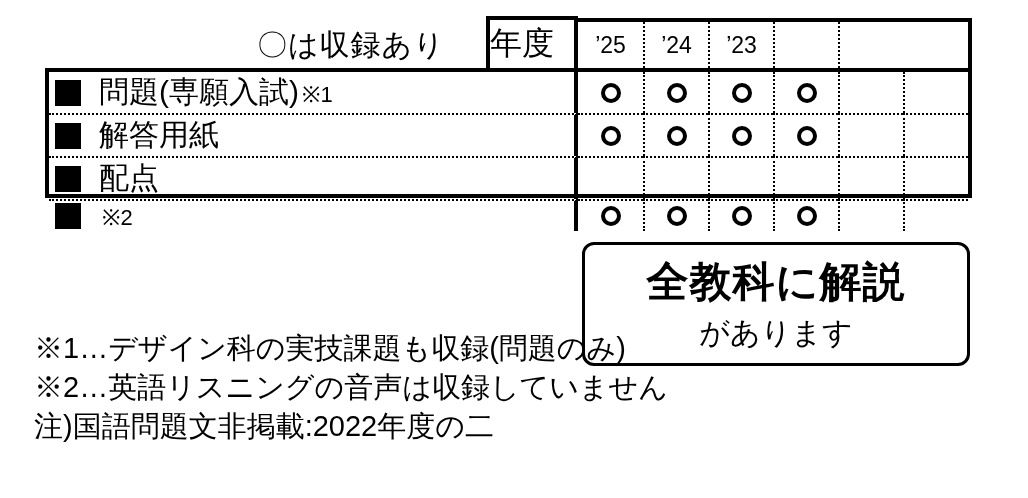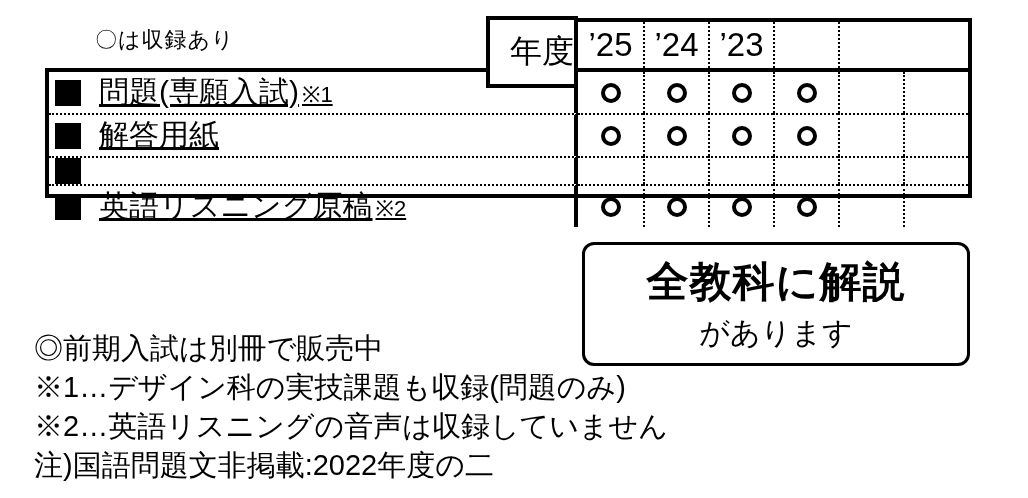--- a/index.html
+++ b/index.html
@@ -1,41 +1,41 @@
 <!DOCTYPE html>
 <html><head>
 <meta charset="utf-8">
 <style>
   * { margin:0; padding:0; box-sizing:border-box; }
   html,body { background:#ffffff; }
   body { font-family:"Liberation Sans", sans-serif; color:#000; }
   .stage { position:relative; width:1028px; height:498px; background:#fff; overflow:hidden; }
 
   
-  .legend { position:absolute; left:95px; top:25px; width:350px; text-align:left;
-            font-size:22px; font-weight:500; letter-spacing:1px; white-space:nowrap; }
+  .legend { position:absolute; left:95px; top:25px; width:350px; text-align:right;
+            font-size:30px; font-weight:500; letter-spacing:1px; white-space:nowrap; }
 
   
-  .nendo-box { position:absolute; left:486px; top:16px; width:92px; height:72px;
+  .nendo-box { position:absolute; left:486px; top:16px; width:92px; height:56px;
                border:4px solid #000; background:#fff; display:flex; align-items:center;
-               justify-content:flex-end; font-size:32px; font-weight:500; z-index:2; }
+               justify-content:flex-start; font-size:32px; font-weight:500; z-index:2; }
 
   
   .year-row { position:absolute; left:578px; top:18px; width:394px; height:50px;
               border-top:4px solid #000; border-right:4px solid #000;
               display:grid; grid-template-columns:repeat(6,1fr); }
   .year-cell { display:flex; align-items:center; justify-content:center;
-               font-size:33px; font-weight:500; }
+               font-size:23px; font-weight:500; }
   .year-cell.col-sep { border-left:2px dotted #000; }
 
   
   .avail-table { position:absolute; left:45px; top:68px; width:927px; height:130px;
                  border:4px solid #000;
                  display:grid; grid-template-columns:529px repeat(6,1fr);
-                 grid-template-rows:repeat(4,1fr);text-decoration:underline; }
+                 grid-template-rows:repeat(4,1fr); }
   .cell { display:flex; align-items:center; justify-content:center; }
   .cell.row-sep { border-top:2px dotted #000; }
   .label-cell { justify-content:flex-start; padding-left:6px;
                 border-right:4px solid #000; font-size:30px; white-space:nowrap; }
   .data-cell.col-sep { border-left:2px dotted #000; }
   .sq { width:26px; height:26px; background:#000; flex:0 0 auto; margin-right:18px; }
   .label-note { font-size:22px; margin-left:3px; }
   .circle { width:20px; height:20px; border:4px solid #000; border-radius:50%; background:transparent; }
 
   
@@ -101,30 +101,30 @@
       <div class="cell data-cell col-sep row-sep">
         <span class="circle"></span>
       </div>
       <div class="cell data-cell col-sep row-sep">
         <span class="circle"></span>
       </div>
       <div class="cell data-cell col-sep row-sep"></div>
       <div class="cell data-cell col-sep row-sep"></div>
       <div class="cell label-cell row-sep">
         <span class="sq"></span>
+        <span>配点</span>
       </div>
       <div class="cell data-cell row-sep"></div>
       <div class="cell data-cell col-sep row-sep"></div>
       <div class="cell data-cell col-sep row-sep"></div>
       <div class="cell data-cell col-sep row-sep"></div>
       <div class="cell data-cell col-sep row-sep"></div>
       <div class="cell data-cell col-sep row-sep"></div>
       <div class="cell label-cell row-sep">
         <span class="sq"></span>
-        <span>英語リスニング原稿</span>
         <span class="label-note">※2</span>
       </div>
       <div class="cell data-cell row-sep">
         <span class="circle"></span>
       </div>
       <div class="cell data-cell col-sep row-sep">
         <span class="circle"></span>
       </div>
       <div class="cell data-cell col-sep row-sep">
         <span class="circle"></span>
@@ -135,19 +135,18 @@
       <div class="cell data-cell col-sep row-sep"></div>
       <div class="cell data-cell col-sep row-sep"></div>
     </div>
 
   <div class="callout">
     <div class="callout-line1">全教科に解説</div>
     <div class="callout-line2">があります</div>
   </div>
 
   <div class="notes" id="notesList">
-      <div class="note-line">◎前期入試は別冊で販売中</div>
       <div class="note-line">※1…デザイン科の実技課題も収録(問題のみ)</div>
       <div class="note-line">※2…英語リスニングの音声は収録していません</div>
       <div class="note-line">注)国語問題文非掲載:2022年度の二</div>
     </div>
 
 </div>
 
 </body></html>

